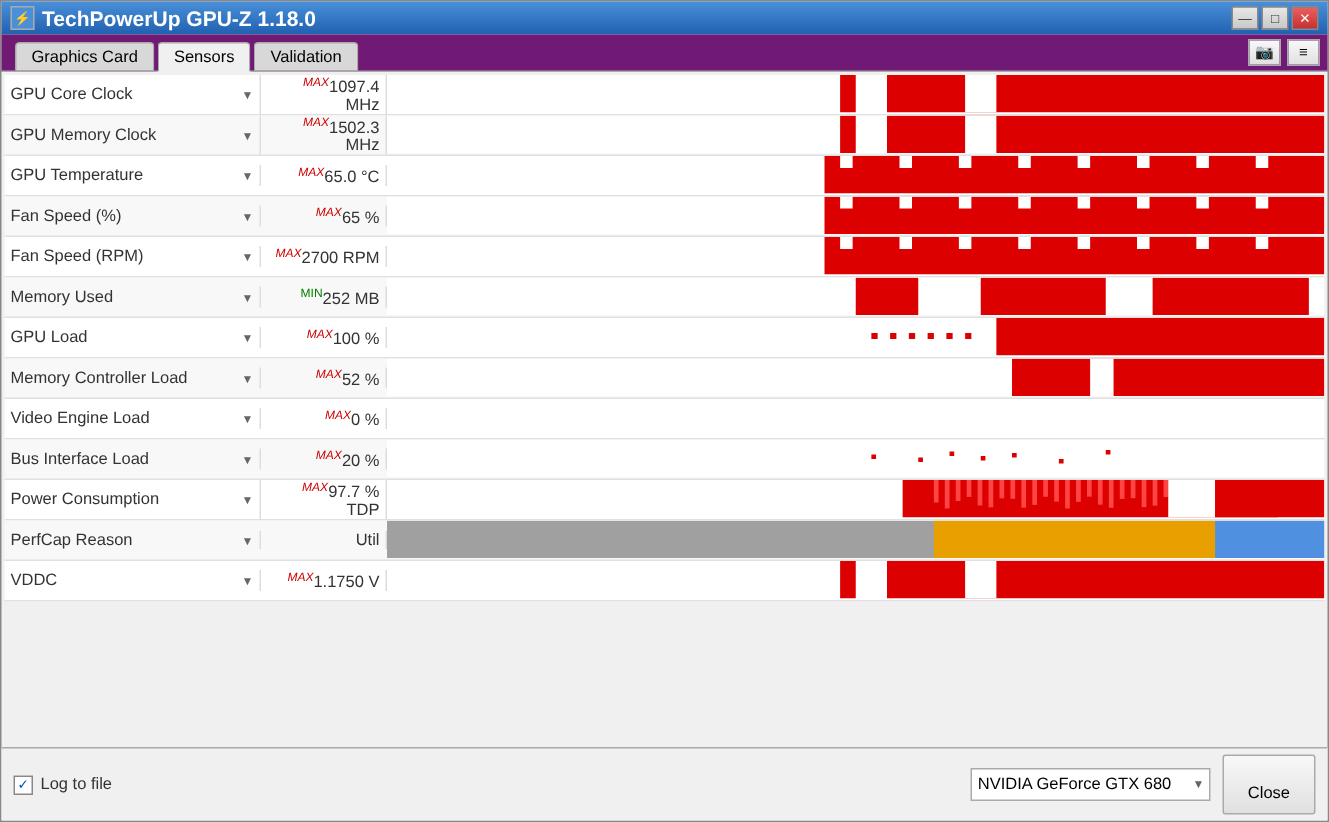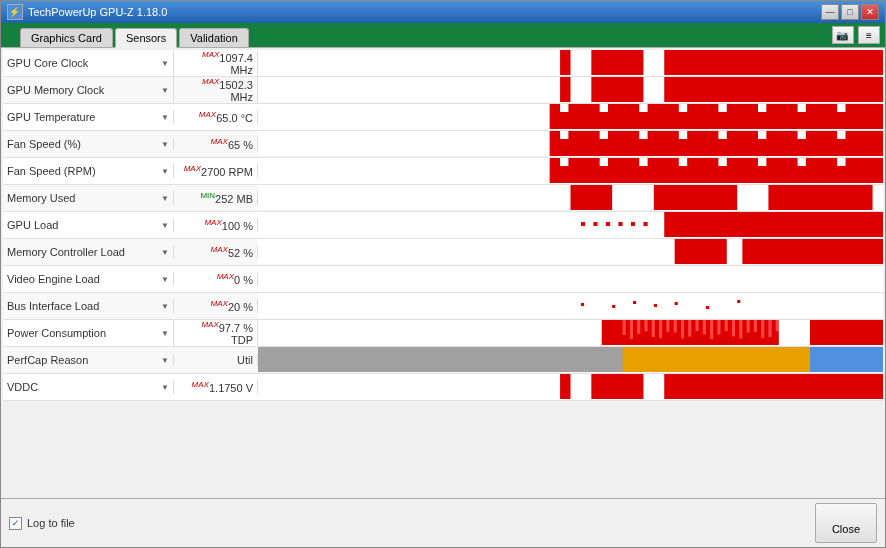--- a/index.html
+++ b/index.html
@@ -36,22 +36,22 @@
       height: 16px;
       background: #4a90d9;
       border: 1px solid #aaa;
       display: flex;
       align-items: center;
       justify-content: center;
       font-size: 9px;
       color: white;
     }
     .title-text {
-      font-size: 11px;
-      font-weight: normal;
+      font-size: 14px;
+      font-weight: bold;
     }
     .title-buttons {
       display: flex;
       gap: 2px;
     }
     .title-btn {
       width: 18px;
       height: 16px;
       background: linear-gradient(to bottom, #e8e8e8, #c8c8c8);
       border: 1px solid #888;
@@ -60,23 +60,23 @@
       align-items: center;
       justify-content: center;
       font-size: 9px;
       color: #333;
     }
     .title-btn.close-btn {
       background: linear-gradient(to bottom, #e86060, #c83030);
       color: white;
     }
     .tabs-bar {
-      background: #15803d;
+      background: #701a75;
       border-bottom: 1px solid #aaa;
-      padding: 3px 5px 0 19px;
+      padding: 3px 5px 0 9px;
       display: flex;
       align-items: flex-end;
       justify-content: space-between;
       flex-shrink: 0;
     }
     .tabs-left {
       display: flex;
       align-items: flex-end;
       gap: 2px;
     }
@@ -502,16 +502,21 @@
         </div>
       </div>
   </div>
 
   <div class="footer">
     <div class="footer-left">
       <div class="checkbox">✓</div>
       <span class="log-label">Log to file</span>
     </div>
     <div style="display:flex; gap:8px; align-items:center;">
+      <div class="select-wrapper">
+        <select class="gpu-select">
+          <option value="NVIDIA GeForce GTX 680">NVIDIA GeForce GTX 680</option>
+        </select>
+      </div>
       <button class="close-button">Close</button>
     </div>
   </div>
 </div>
 
 </body></html>

